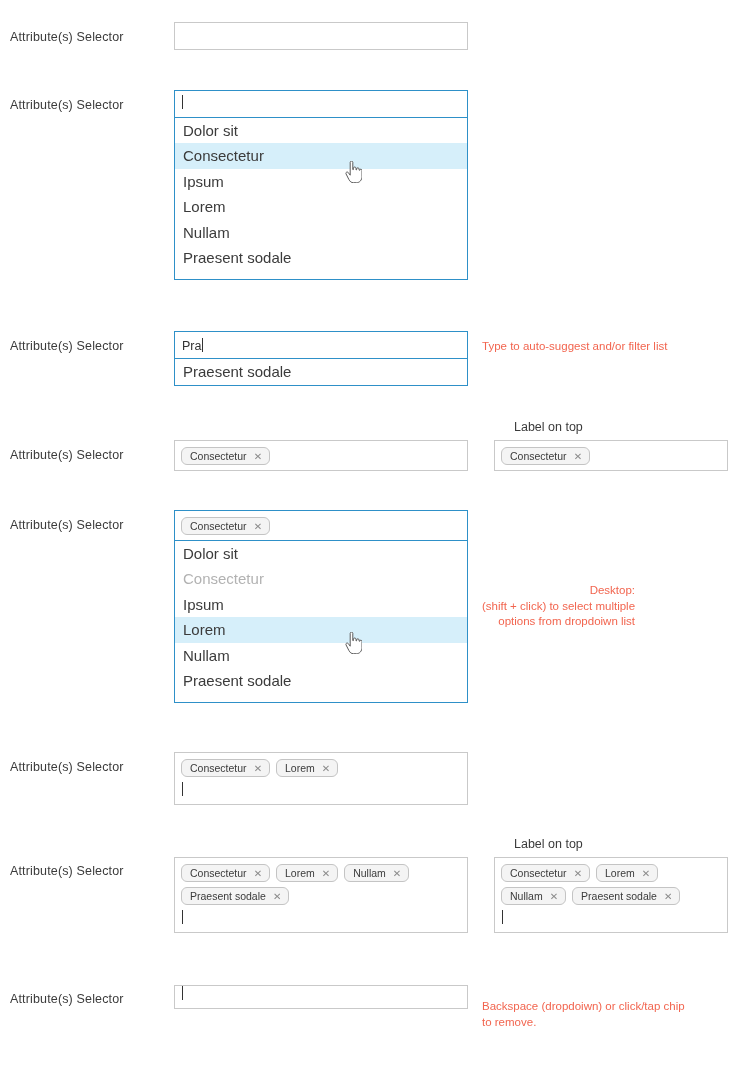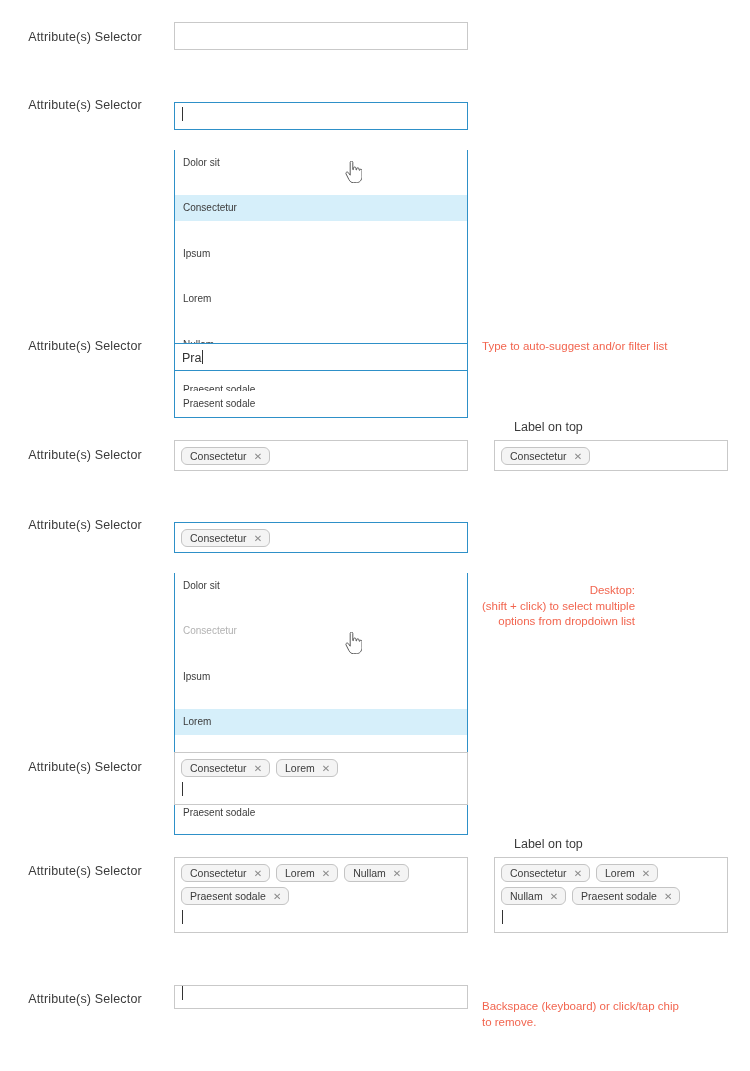--- a/index.html
+++ b/index.html
@@ -17,21 +17,21 @@
   .row{
     position:absolute;
     left:0;
     width:750px;
   }
 
   .lbl{
     position:absolute;
     right:0;
     width:150px;
-    text-align:center;
+    text-align:left;
     font-size:12.5px;
     color:#3b3b3b;
     letter-spacing:.15px;
     white-space:nowrap;
   }
   .lbl-wrap{
     position:absolute;
     left:0;
     top:0;
     width:160px;
@@ -51,21 +51,20 @@
   }
 
   .box{
     box-sizing:border-box;
     background:#ffffff;
     border:1px solid #c9c9c9;
     width:100%;
   }
   .box.focus{
     border:1px solid #2e90c8;
-    margin-top:12px;
   }
   .box.h-plain{ height:28px; }
 
   
   .caret{
     display:inline-block;
     width:1px;
     height:14px;
     background:#333;
     vertical-align:-2px;
@@ -87,27 +86,26 @@
   .dropdown{
     box-sizing:border-box;
     border:1px solid #2e90c8;
     border-top:none;
     background:#fff;
     width:100%;
     padding-bottom:9px;
   }
   .dropdown.single{ padding-bottom:0; }
   .opt{
-    font-size:10px;
+    font-size:15px;
     line-height:25.4px;
     height:25.4px;
     padding-left:8px;
     color:#3b3b3b;
     white-space:nowrap;
-    margin-top:20px;
   }
   .opt.hl{ background:#d6effa; }
   .opt.dim{ color:#b2b2b2; }
   .opt.sug{
     line-height:26px;
     height:26px;
   }
 
   
   .chips{
@@ -309,15 +307,15 @@
 
 <div class="row" style="top:985px;">
   <div class="lbl-wrap">
     <div class="lbl" style="top:7px;">Attribute(s) Selector</div>
   </div>
   <div class="field">
     <div class="box">
       <div class="caret-line" style="padding-top:0;padding-bottom:8px;"><span class="caret"></span></div>
     </div>
   </div>
-  <div class="note" style="top:14px;">Backspace (keyboard) or click/tap chip
+  <div class="note" style="top:14px;">Backspace (dropdoiwn) or click/tap chip
 to remove.</div>
 </div>
 
 </body></html>

